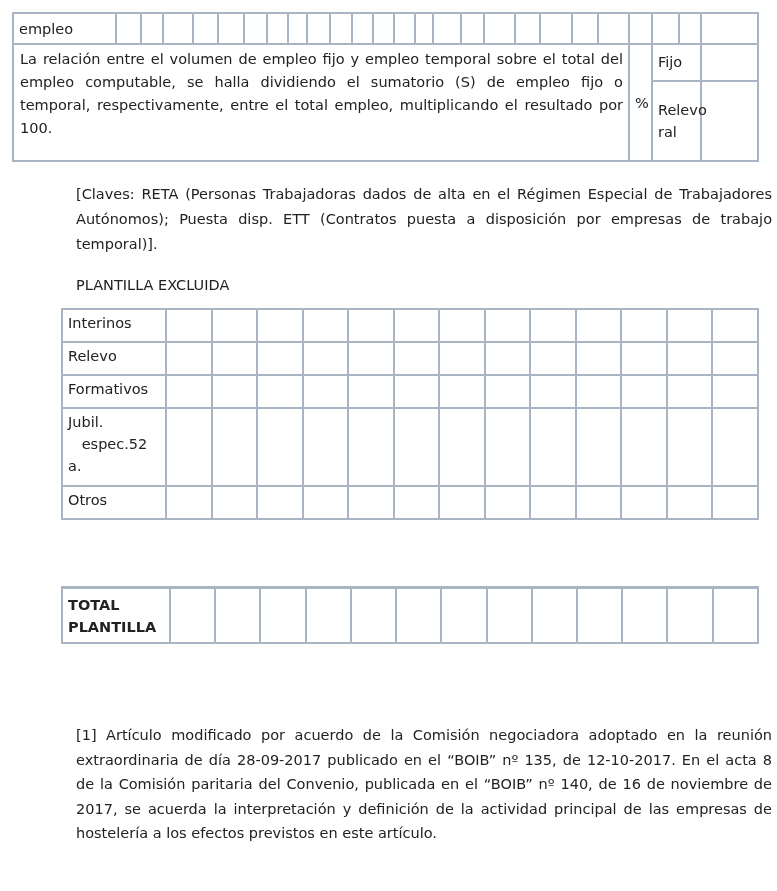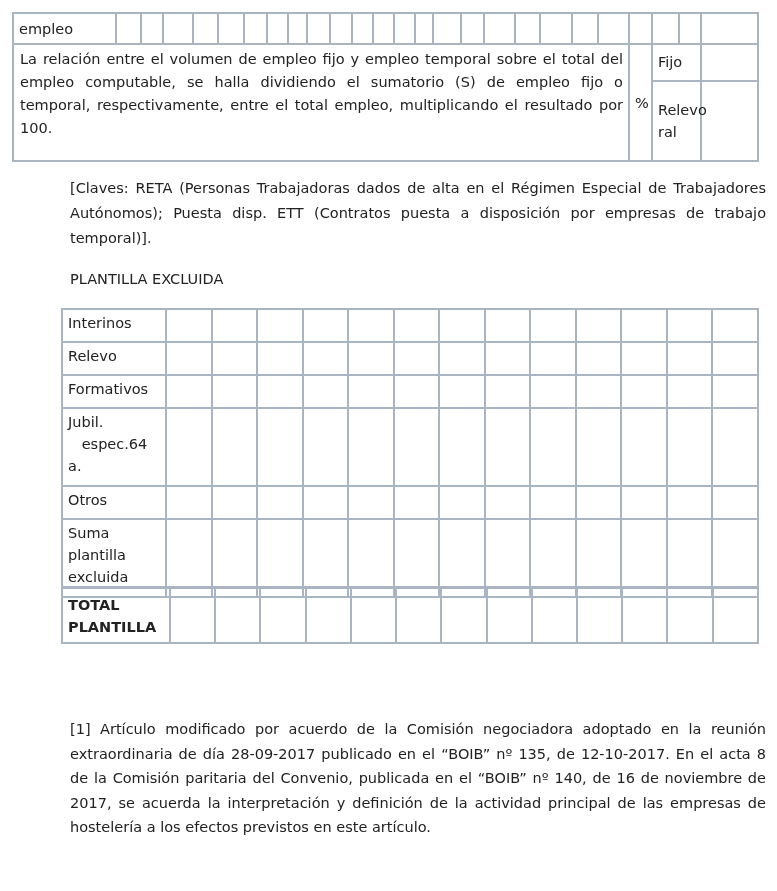--- a/index.html
+++ b/index.html
@@ -16,21 +16,21 @@
   #top-table tr.r1 td { height: 29px; vertical-align: middle; }
   #top-table .desc { text-align: justify; padding: 3px 5px 20px 6px; line-height: 23px; }
   #top-table .pct { text-align: center; vertical-align: middle; }
   #top-table .lbl { text-align: left; vertical-align: middle; line-height: 22px; }
   #top-table tr.r2 td.lbl { height: 28px; }
   #top-table tr.r3 td.lbl { height: 63px; }
 
   
   .para {
     position: absolute; left: 62px; width: 696px;
-    text-align: justify; line-height: 25px; margin: 8px;
+    text-align: justify; line-height: 25px; margin: 14px;
   }
   #claves { top: 168px; }
   #excluida-title { top: 259px; }
   #footnote { top: 709px; line-height: 24.5px; }
 
   
   #excl-table { left: 61px; top: 308px; width: 698px; }
   #excl-table td.label { width: 93px; padding: 2px 4px 2px 5px; }
   #excl-table tr.h1 td { height: 27px; }
   #excl-table tr.h3 td { height: 72px; }
@@ -168,54 +168,38 @@
         <td></td>
         <td></td>
         <td></td>
         <td></td>
         <td></td>
         <td></td>
       </tr>
       <tr class="h3">
         <td class="label"><span>Jubil.</span><div style="display: flex; justify-content: center;">
             <span>espec.</span>
-            <span>64</span>
+            <span>52</span>
           </div><span>a.</span></td>
         <td></td>
         <td></td>
         <td></td>
         <td></td>
         <td></td>
         <td></td>
         <td></td>
         <td></td>
         <td></td>
         <td></td>
         <td></td>
         <td></td>
         <td></td>
       </tr>
       <tr class="h1">
         <td class="label">Otros</td>
-        <td></td>
-        <td></td>
-        <td></td>
-        <td></td>
-        <td></td>
-        <td></td>
-        <td></td>
-        <td></td>
-        <td></td>
-        <td></td>
-        <td></td>
-        <td></td>
-        <td></td>
-      </tr>
-      <tr class="h-sum">
-        <td class="label"><span>Suma</span><br><span>plantilla</span><br><span>excluida</span></td>
         <td></td>
         <td></td>
         <td></td>
         <td></td>
         <td></td>
         <td></td>
         <td></td>
         <td></td>
         <td></td>
         <td></td>

